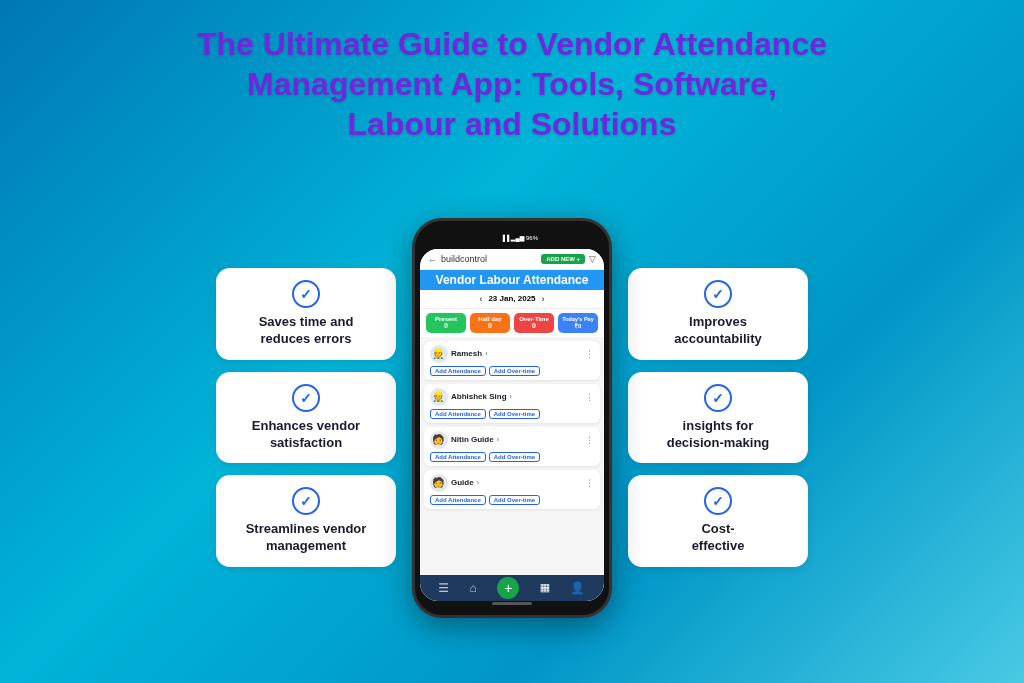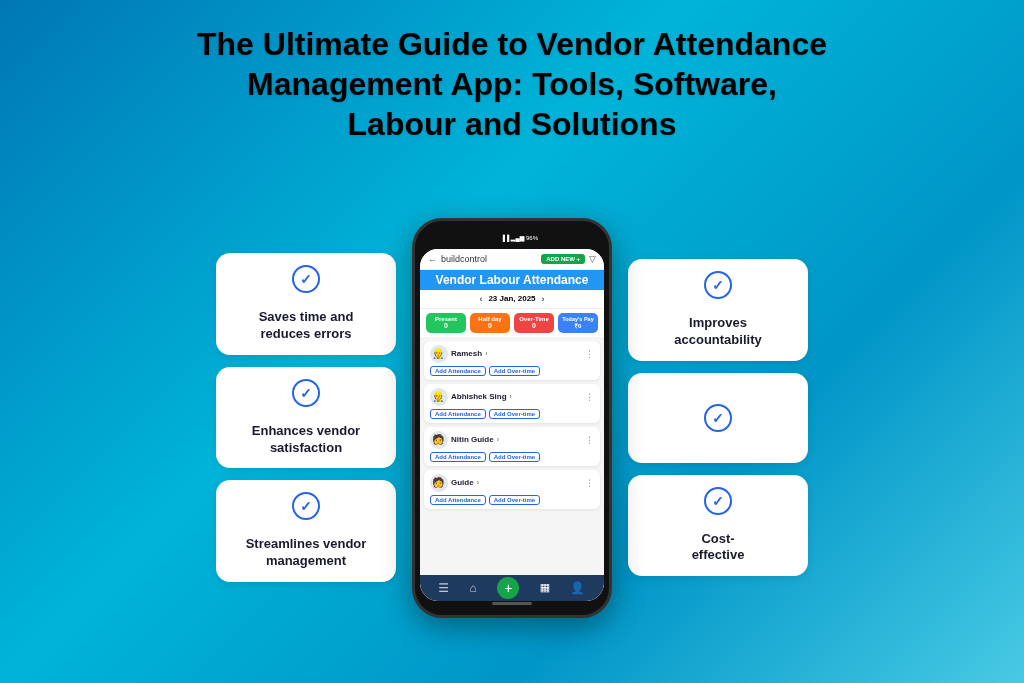--- a/index.html
+++ b/index.html
@@ -10,21 +10,21 @@
       overflow: hidden;
       font-family: 'Arial', sans-serif;
       background: linear-gradient(135deg, #0077b6 0%, #00b4d8 40%, #0096c7 70%, #48cae4 100%);
       display: flex;
       flex-direction: column;
       align-items: center;
       padding: 24px 32px 16px;
     }
 
     .main-title {
-      color: #000000;
+      color: #6d28d9;
       font-size: 32px;
       font-weight: 900;
       text-align: center;
       line-height: 1.25;
       margin-bottom: 24px;
       text-shadow: 0 1px 3px rgba(0,0,0,0.15);
     }
 
     .content-area {
       display: flex;
@@ -43,21 +43,21 @@
       width: 180px;
     }
 
     .feature-card {
       background: #fff;
       border-radius: 14px;
       padding: 12px 14px;
       display: flex;
       flex-direction: column;
       align-items: center;
-      gap: 16px;
+      gap: 6px;
       box-shadow: 0 2px 8px rgba(0,0,0,0.1);
       min-height: 90px;
       justify-content: center;
     }
 
     .check-icon {
       width: 28px;
       height: 28px;
       border-radius: 50%;
       border: 2.5px solid #2563eb;
@@ -486,20 +486,21 @@
     </div>
   </div>
 
   <div class="feature-col">
     <div class="feature-card">
       <div class="check-icon"></div>
       <span class="feature-label">Improves<br>accountability</span>
     </div>
     <div class="feature-card">
       <div class="check-icon"></div>
+      <span class="feature-label">insights for<br>decision-making</span>
     </div>
     <div class="feature-card">
       <div class="check-icon"></div>
       <span class="feature-label">Cost-<br>effective</span>
     </div>
   </div>
 
 </div>
 
 </body></html>

